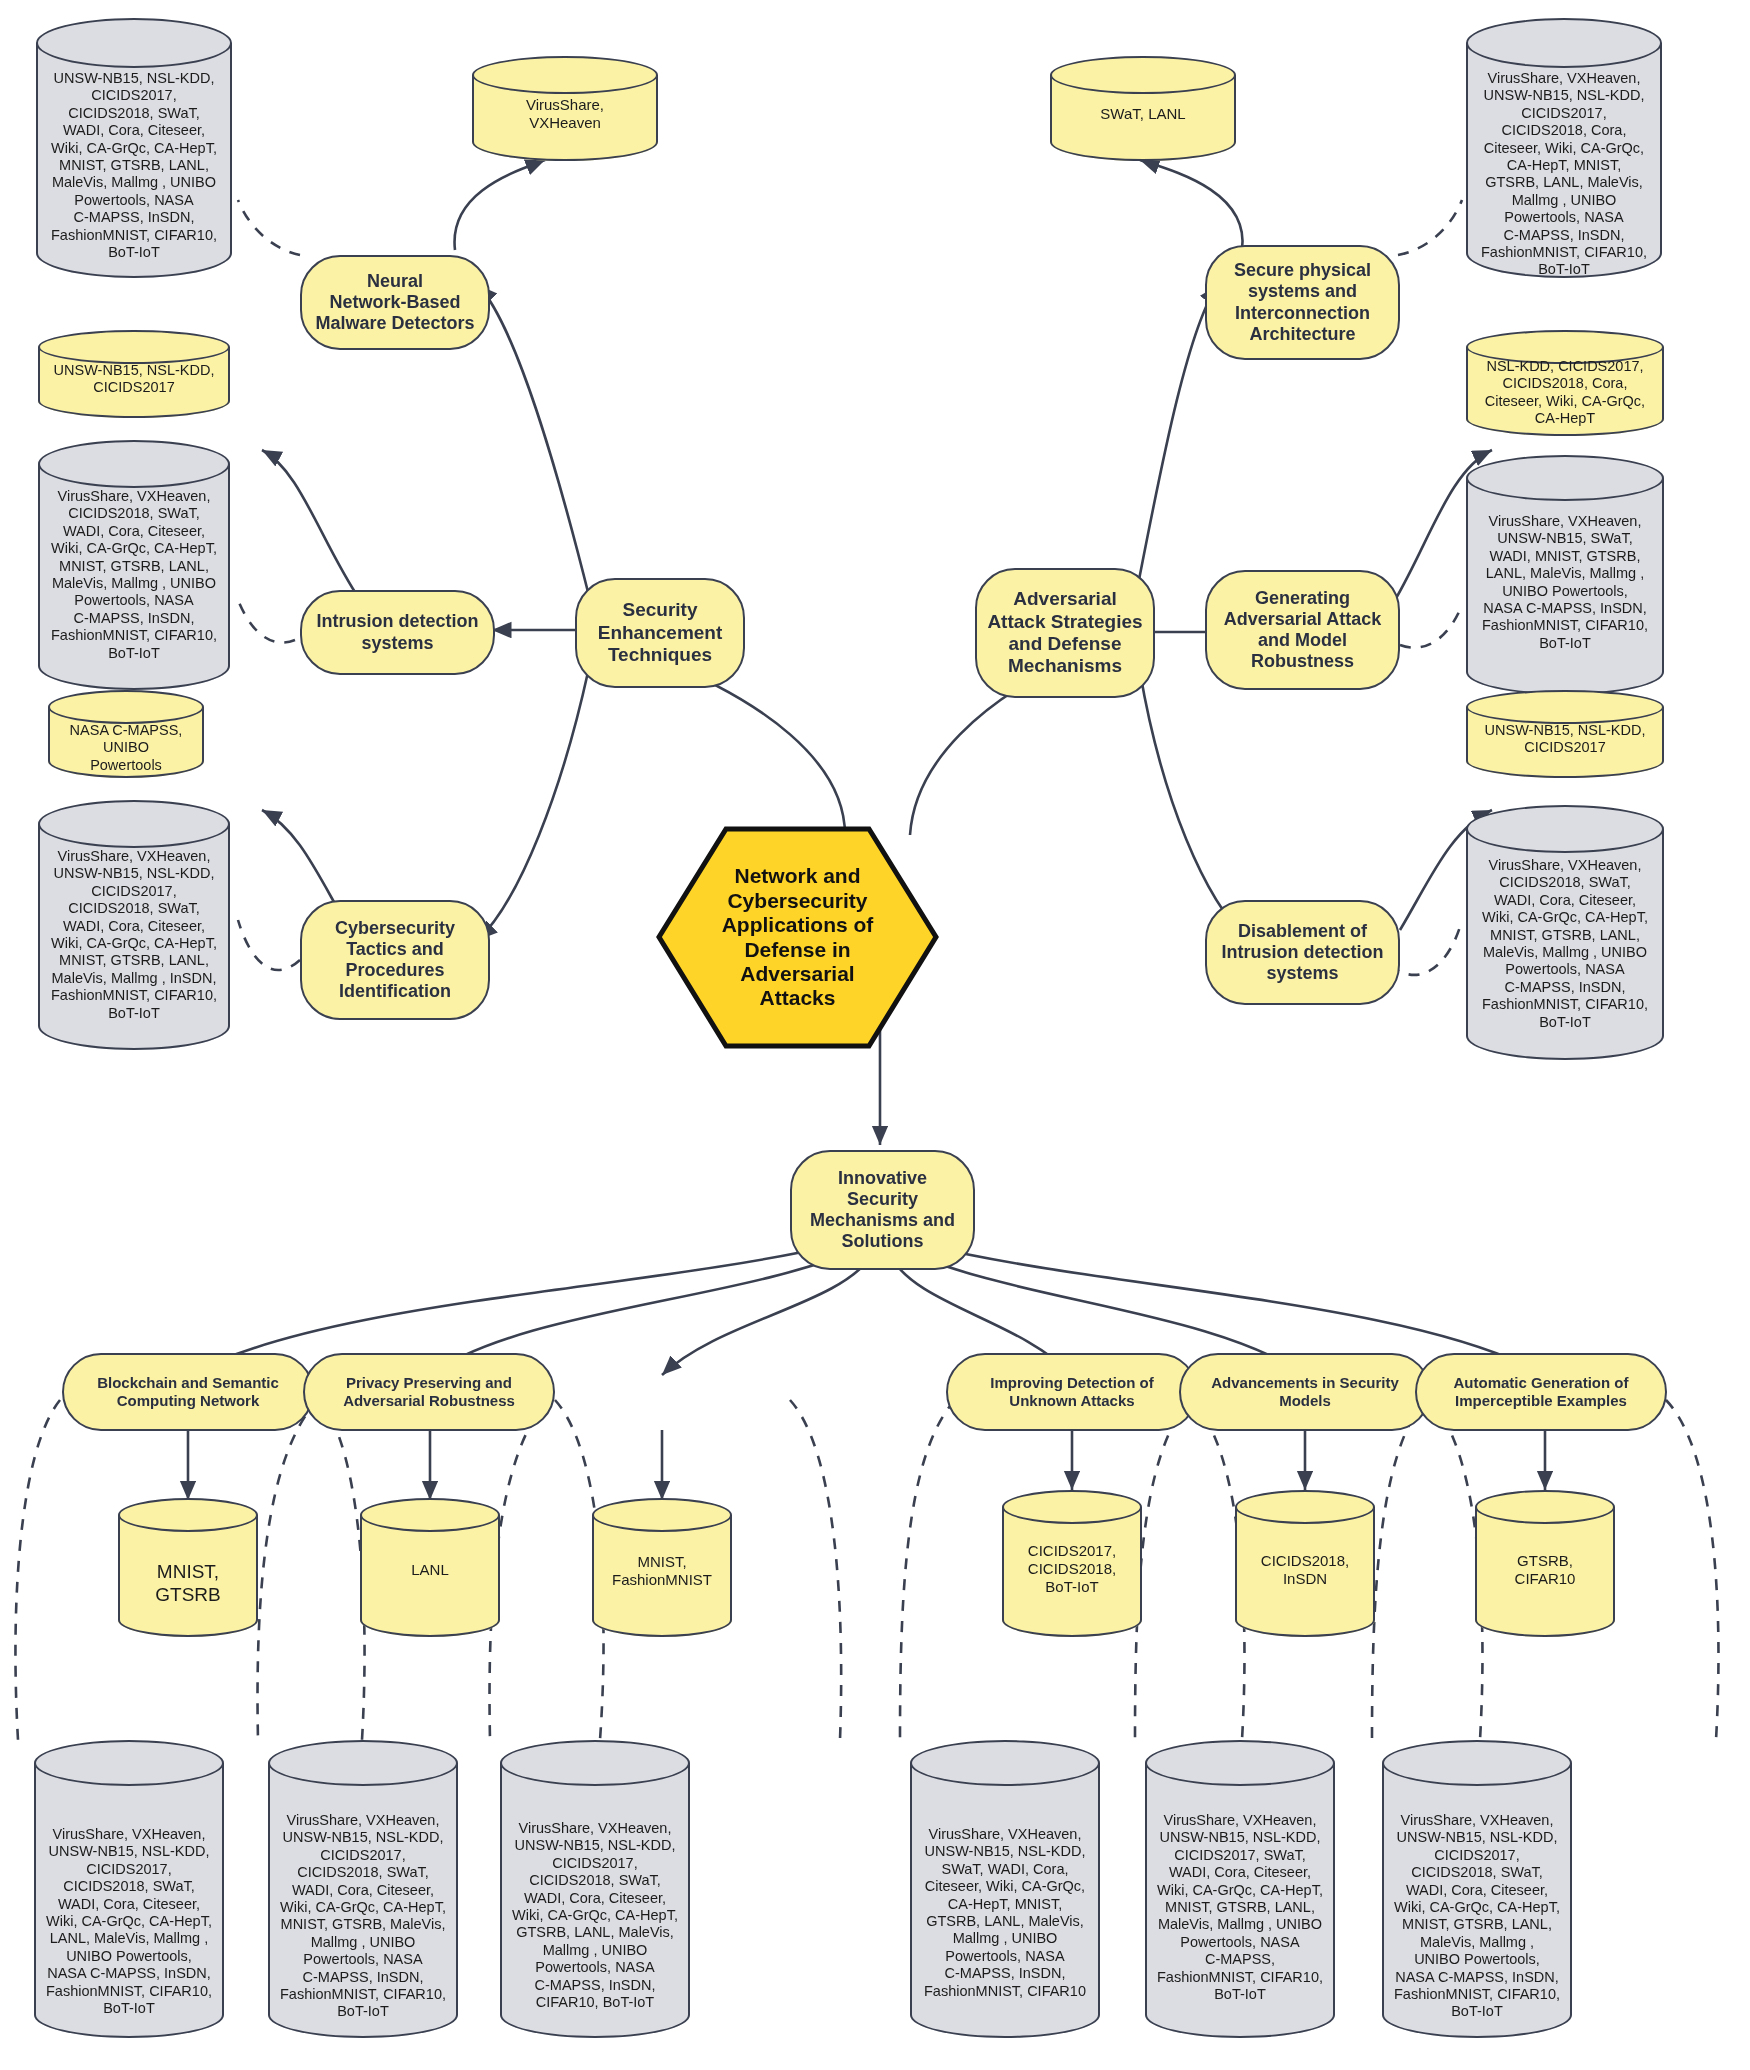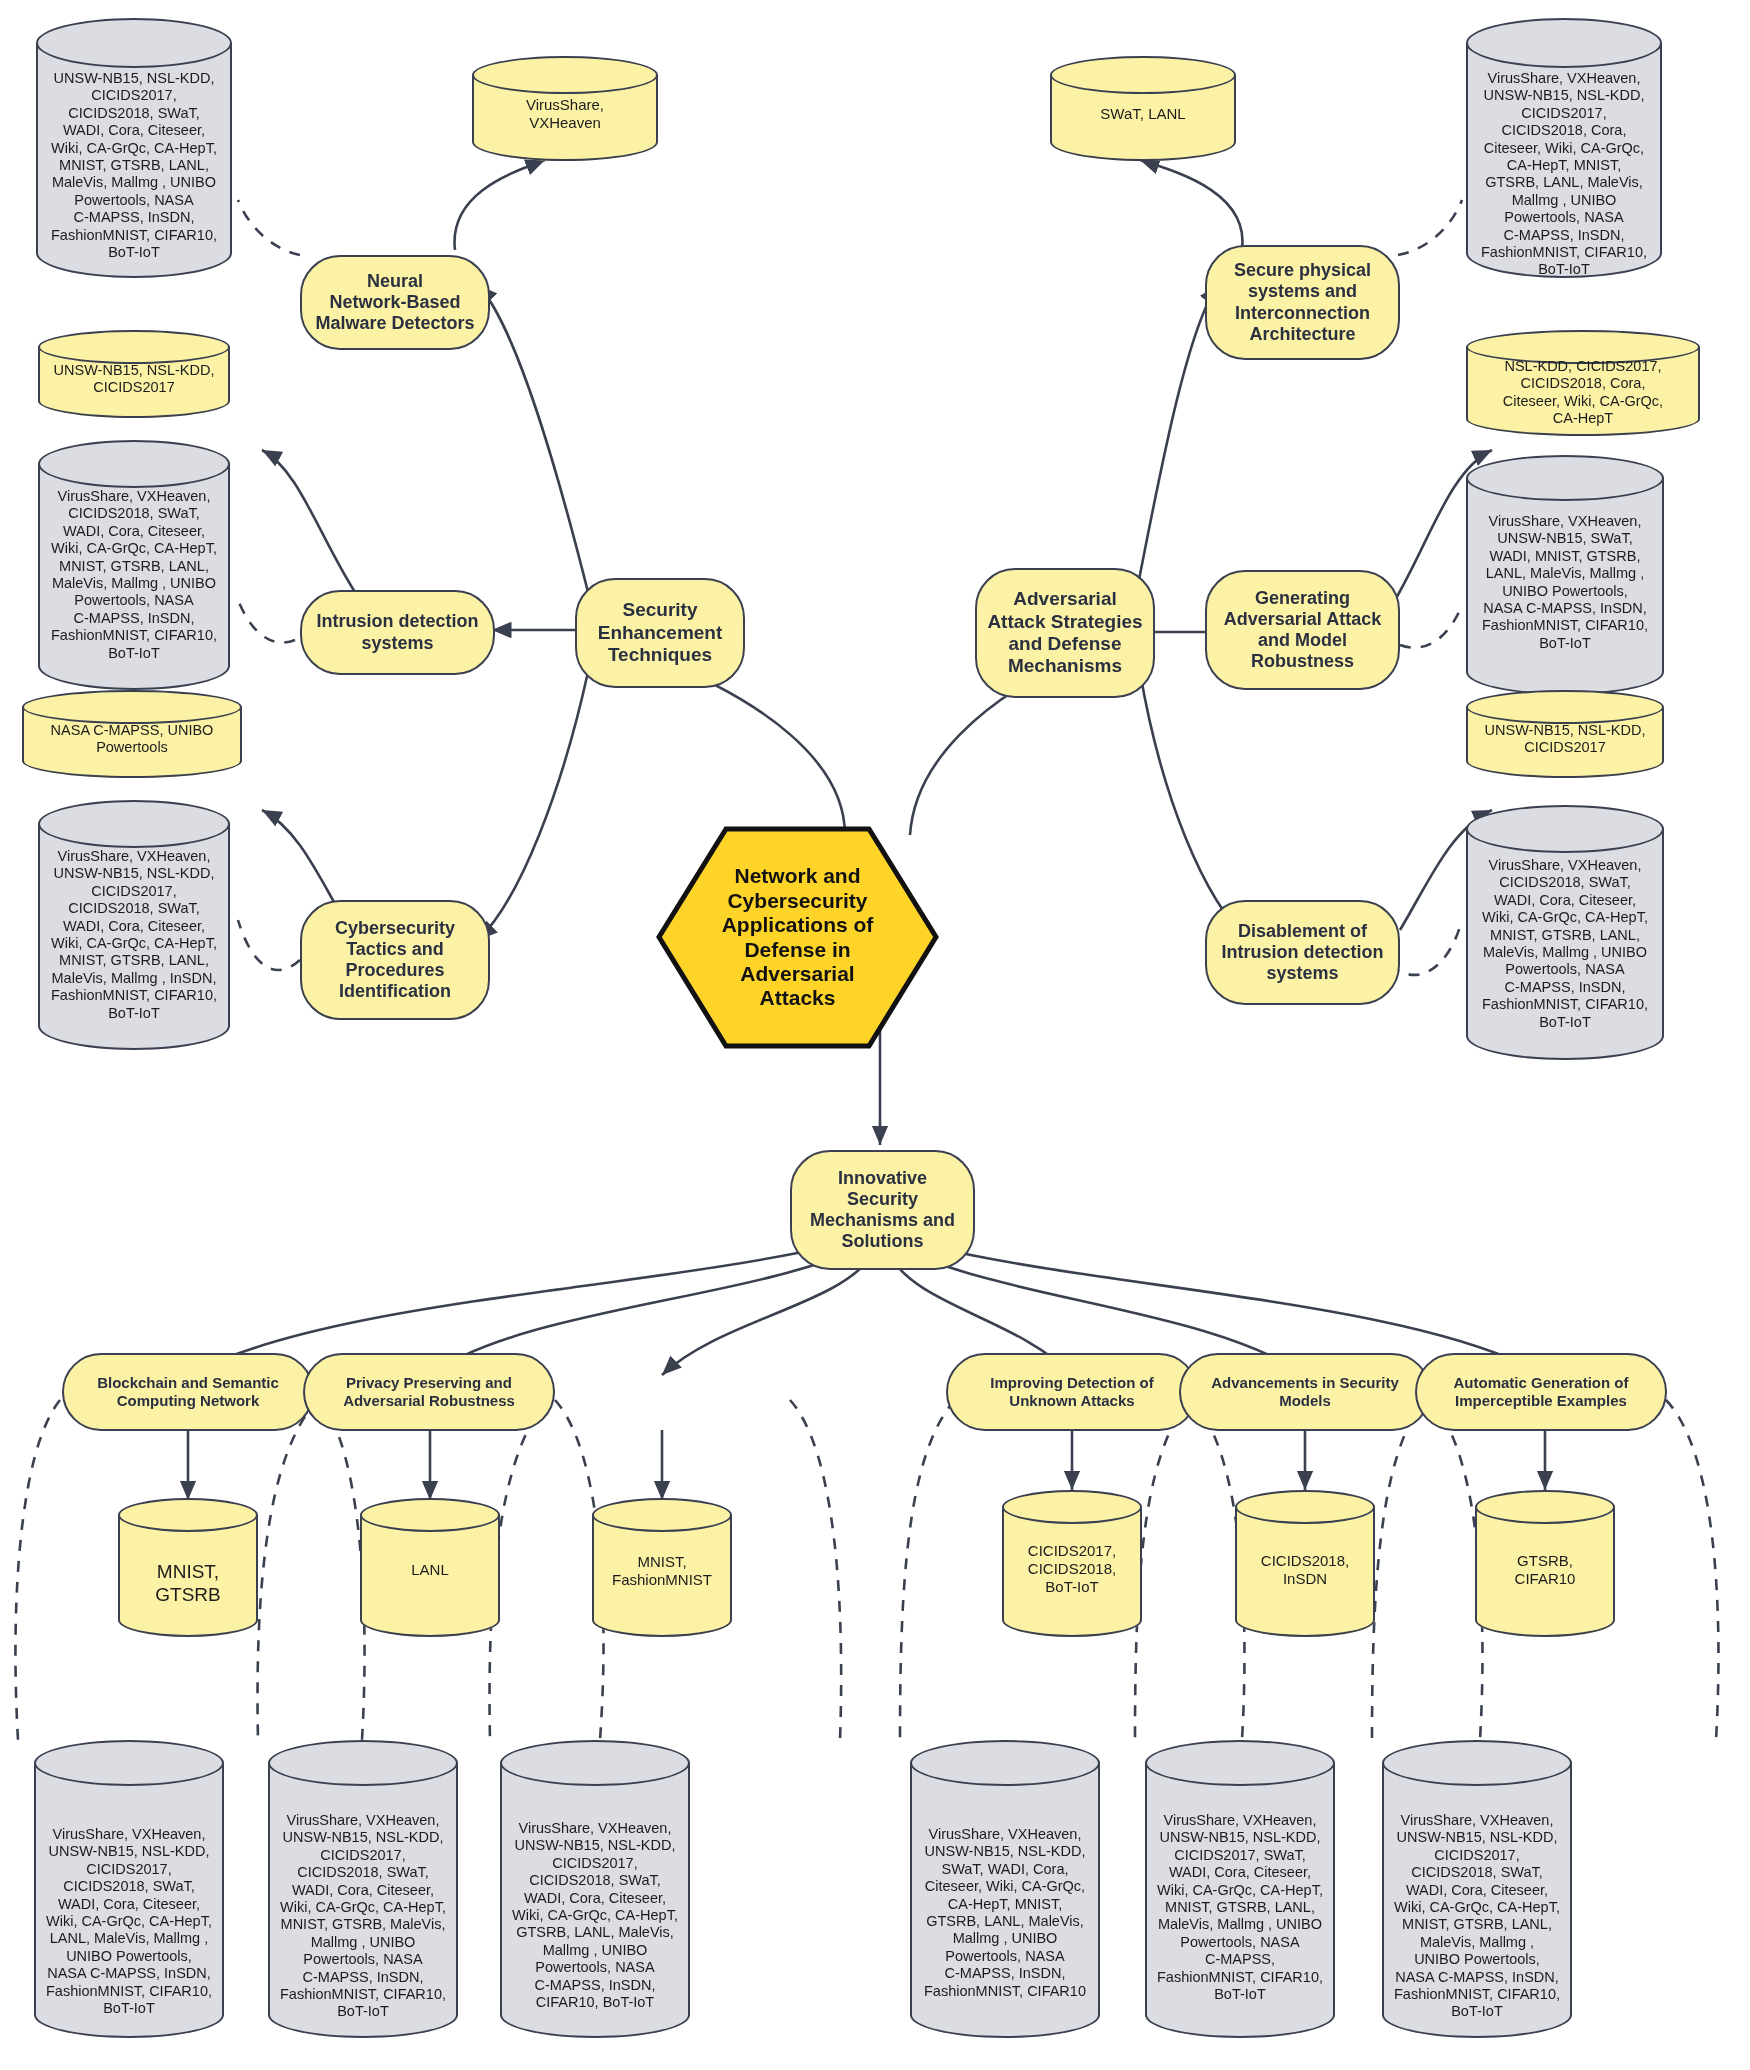--- a/index.html
+++ b/index.html
@@ -303,21 +303,21 @@
 WADI, Cora, Citeseer,
 Wiki, CA-GrQc, CA-HepT,
 MNIST, GTSRB, LANL,
 MaleVis, Mallmg , UNIBO
 Powertools, NASA
 C-MAPSS, InSDN,
 FashionMNIST, CIFAR10,
 BoT-IoT</div>
   </div>
 
-  <div class="cyl yellow" style="left:22px;top:690px;width:220px;height:88px;">
+  <div class="cyl yellow" style="left:48px;top:690px;width:156px;height:88px;">
     <div class="botfill" style="top:54px;height:34px;"></div>
     <div class="body" style="top:17px;height:54px;"></div>
     <div class="bot" style="top:54px;height:34px;"></div>
     <div class="top" style="height:34px;"></div>
     <div class="txt" style="top:32px;font-size:14.5px;">NASA C-MAPSS, UNIBO
 Powertools</div>
   </div>
 
   <div class="cyl gray" style="left:38px;top:800px;width:192px;height:250px;">
     <div class="botfill" style="top:202px;height:48px;"></div>
@@ -329,21 +329,21 @@
 CICIDS2017,
 CICIDS2018, SWaT,
 WADI, Cora, Citeseer,
 Wiki, CA-GrQc, CA-HepT,
 MNIST, GTSRB, LANL,
 MaleVis, Mallmg , InSDN,
 FashionMNIST, CIFAR10,
 BoT-IoT</div>
   </div>
 
-  <div class="cyl yellow" style="left:1466px;top:330px;width:198px;height:110px;padding-left:36px;">
+  <div class="cyl yellow" style="left:1466px;top:330px;width:198px;height:110px;">
     <div class="botfill" style="top:72px;height:34px;"></div>
     <div class="body" style="top:17px;height:72px;"></div>
     <div class="bot" style="top:72px;height:34px;"></div>
     <div class="top" style="height:34px;"></div>
     <div class="txt" style="top:28px;font-size:14.5px;">NSL-KDD, CICIDS2017,
 CICIDS2018, Cora,
 Citeseer, Wiki, CA-GrQc,
 CA-HepT</div>
   </div>
 

